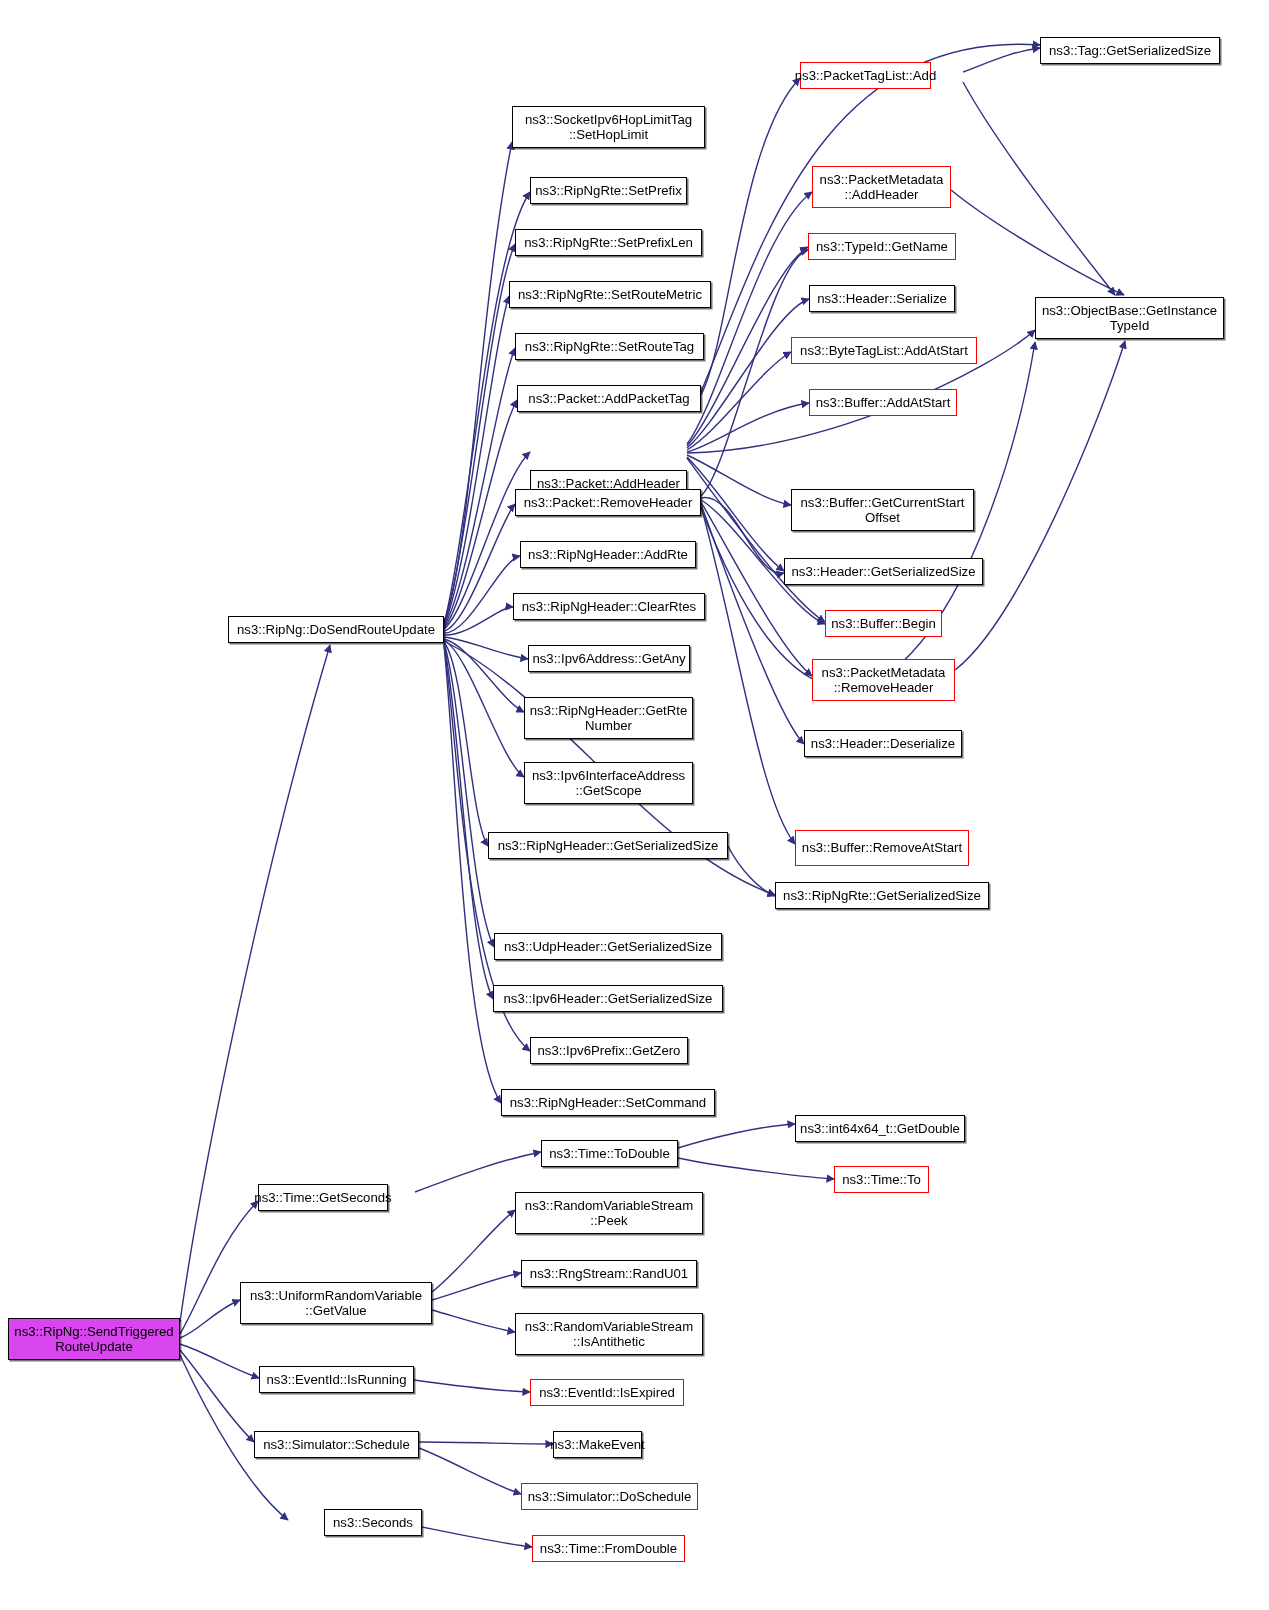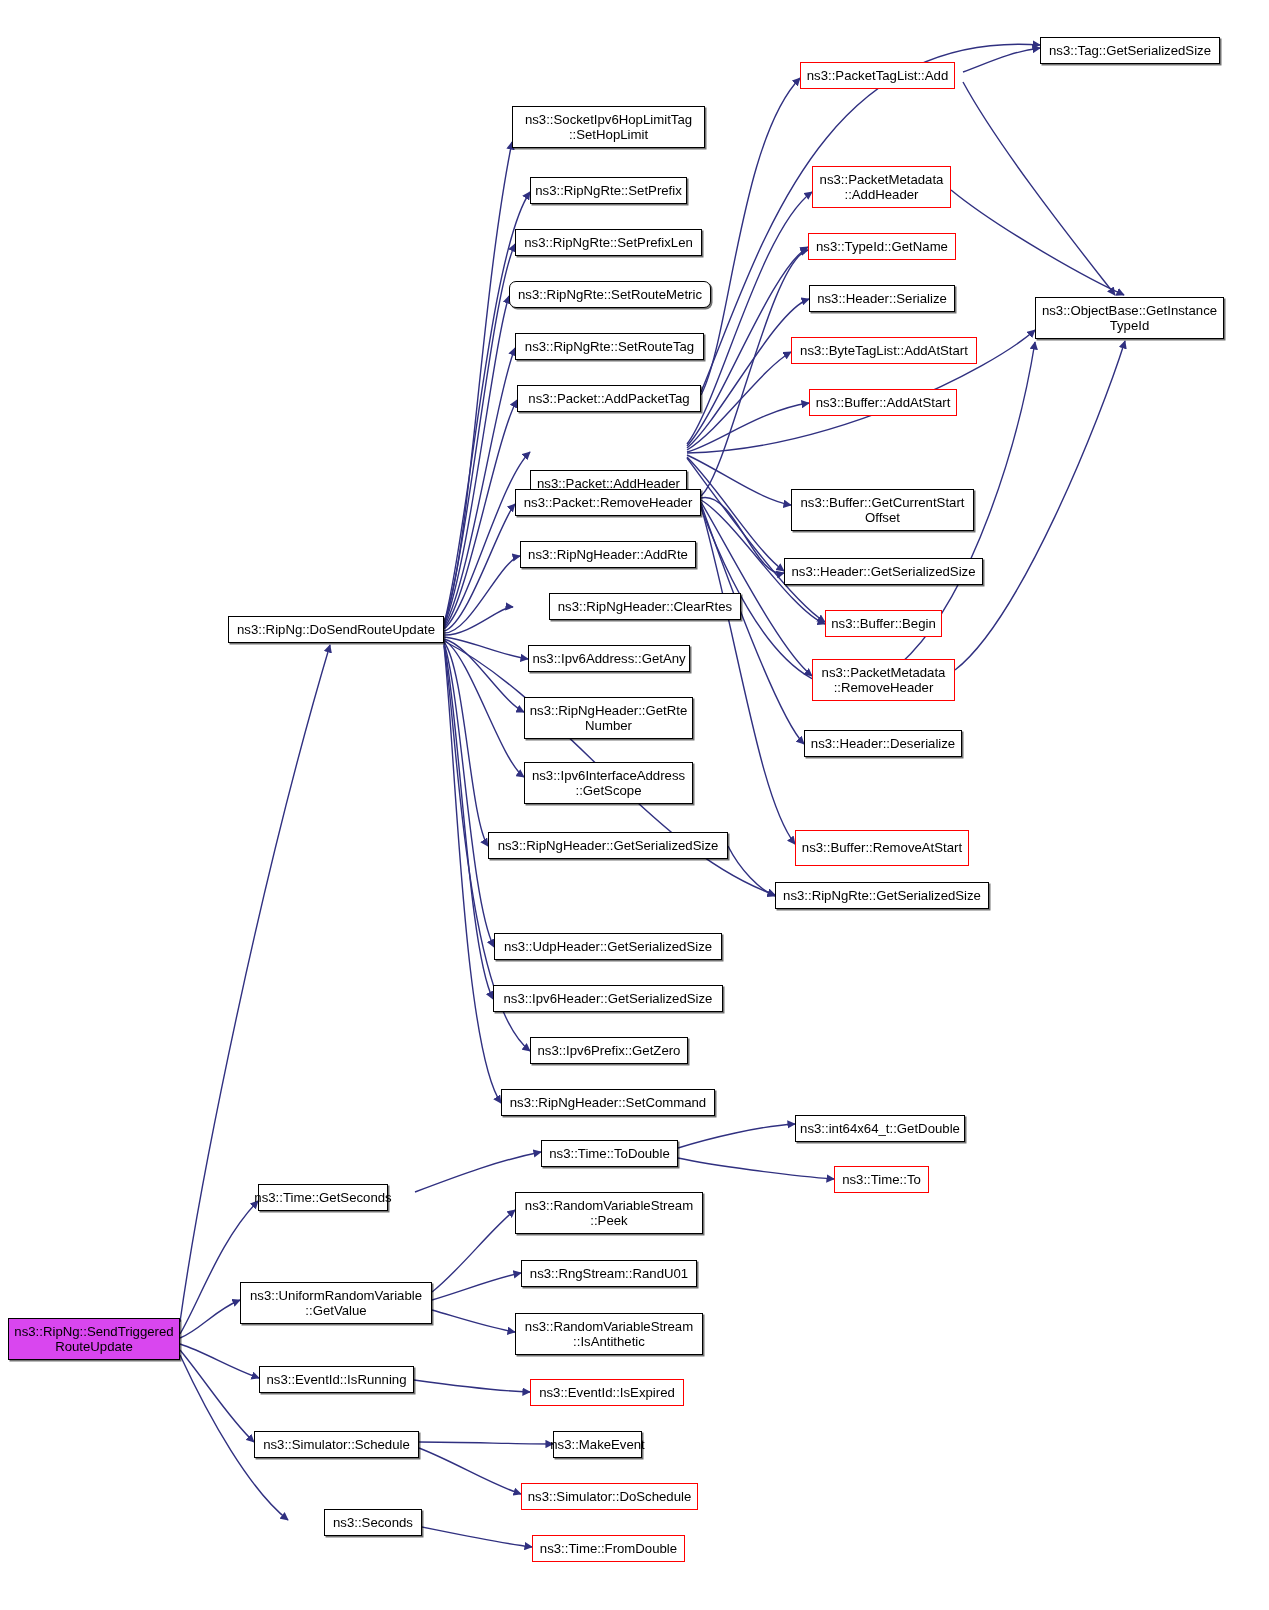--- a/index.html
+++ b/index.html
@@ -125,27 +125,27 @@
       </g>
   </svg>
   <div id="node-layer">
       <div class="node root" style="left: 8px; top: 1318px; width: 172px; height: 42px;"><span>ns3::RipNg::SendTriggered
 RouteUpdate</span></div>
       <div class="node" style="left: 228px; top: 616px; width: 216px; height: 27px;"><span>ns3::RipNg::DoSendRouteUpdate</span></div>
       <div class="node" style="left: 512px; top: 106px; width: 193px; height: 42px;"><span>ns3::SocketIpv6HopLimitTag
 ::SetHopLimit</span></div>
       <div class="node" style="left: 530px; top: 177px; width: 157px; height: 27px;"><span>ns3::RipNgRte::SetPrefix</span></div>
       <div class="node" style="left: 515px; top: 229px; width: 187px; height: 27px;"><span>ns3::RipNgRte::SetPrefixLen</span></div>
-      <div class="node" style="left: 509px; top: 281px; width: 202px; height: 27px; border-radius: 7px;"><span>ns3::RipNgRte::SetRouteMetric</span></div>
+      <div class="node" style="left: 509px; top: 281px; width: 202px; height: 27px;"><span>ns3::RipNgRte::SetRouteMetric</span></div>
       <div class="node" style="left: 515px; top: 333px; width: 189px; height: 27px;"><span>ns3::RipNgRte::SetRouteTag</span></div>
       <div class="node" style="left: 517px; top: 385px; width: 184px; height: 27px;"><span>ns3::Packet::AddPacketTag</span></div>
       <div class="node" style="left: 530px; top: 437px; width: 157px; height: 27px; margin-top: 33px;"><span>ns3::Packet::AddHeader</span></div>
       <div class="node" style="left: 515px; top: 489px; width: 186px; height: 27px;"><span>ns3::Packet::RemoveHeader</span></div>
       <div class="node" style="left: 520px; top: 541px; width: 176px; height: 27px;"><span>ns3::RipNgHeader::AddRte</span></div>
-      <div class="node" style="left: 513px; top: 593px; width: 192px; height: 27px; margin-left: 36px;"><span>ns3::RipNgHeader::ClearRtes</span></div>
+      <div class="node" style="left: 513px; top: 593px; width: 192px; height: 27px;"><span>ns3::RipNgHeader::ClearRtes</span></div>
       <div class="node" style="left: 528px; top: 645px; width: 162px; height: 27px;"><span>ns3::Ipv6Address::GetAny</span></div>
       <div class="node" style="left: 524px; top: 697px; width: 169px; height: 42px;"><span>ns3::RipNgHeader::GetRte
 Number</span></div>
       <div class="node" style="left: 524px; top: 762px; width: 169px; height: 42px;"><span>ns3::Ipv6InterfaceAddress
 ::GetScope</span></div>
       <div class="node" style="left: 488px; top: 832px; width: 240px; height: 27px;"><span>ns3::RipNgHeader::GetSerializedSize</span></div>
       <div class="node" style="left: 494px; top: 933px; width: 228px; height: 27px;"><span>ns3::UdpHeader::GetSerializedSize</span></div>
       <div class="node" style="left: 493px; top: 985px; width: 230px; height: 27px;"><span>ns3::Ipv6Header::GetSerializedSize</span></div>
       <div class="node" style="left: 530px; top: 1037px; width: 158px; height: 27px;"><span>ns3::Ipv6Prefix::GetZero</span></div>
       <div class="node" style="left: 501px; top: 1089px; width: 214px; height: 27px;"><span>ns3::RipNgHeader::SetCommand</span></div>
@@ -158,21 +158,21 @@
       <div class="node red" style="left: 530px; top: 1379px; width: 154px; height: 27px;"><span>ns3::EventId::IsExpired</span></div>
       <div class="node" style="left: 553px; top: 1431px; width: 89px; height: 27px; text-align: right;"><span>ns3::MakeEvent</span></div>
       <div class="node red" style="left: 521px; top: 1483px; width: 177px; height: 27px;"><span>ns3::Simulator::DoSchedule</span></div>
       <div class="node red" style="left: 532px; top: 1535px; width: 153px; height: 27px;"><span>ns3::Time::FromDouble</span></div>
       <div class="node" style="left: 258px; top: 1184px; width: 130px; height: 27px;"><span>ns3::Time::GetSeconds</span></div>
       <div class="node" style="left: 240px; top: 1282px; width: 192px; height: 42px;"><span>ns3::UniformRandomVariable
 ::GetValue</span></div>
       <div class="node" style="left: 259px; top: 1366px; width: 155px; height: 27px;"><span>ns3::EventId::IsRunning</span></div>
       <div class="node" style="left: 254px; top: 1431px; width: 165px; height: 27px;"><span>ns3::Simulator::Schedule</span></div>
       <div class="node" style="left: 288px; top: 1509px; width: 98px; height: 27px; margin-left: 36px;"><span>ns3::Seconds</span></div>
-      <div class="node red" style="left: 800px; top: 62px; width: 155px; height: 27px;"><span>ns3::PacketTagList::Add</span></div>
+      <div class="node red" style="left: 800px; top: 62px; width: 131px; height: 27px;"><span>ns3::PacketTagList::Add</span></div>
       <div class="node red" style="left: 812px; top: 166px; width: 139px; height: 42px;"><span>ns3::PacketMetadata
 ::AddHeader</span></div>
       <div class="node red" style="left: 808px; top: 233px; width: 148px; height: 27px;"><span>ns3::TypeId::GetName</span></div>
       <div class="node" style="left: 809px; top: 285px; width: 146px; height: 27px;"><span>ns3::Header::Serialize</span></div>
       <div class="node red" style="left: 791px; top: 337px; width: 186px; height: 27px;"><span>ns3::ByteTagList::AddAtStart</span></div>
       <div class="node red" style="left: 809px; top: 389px; width: 148px; height: 27px;"><span>ns3::Buffer::AddAtStart</span></div>
       <div class="node" style="left: 791px; top: 489px; width: 183px; height: 42px;"><span>ns3::Buffer::GetCurrentStart
 Offset</span></div>
       <div class="node" style="left: 784px; top: 558px; width: 199px; height: 27px;"><span>ns3::Header::GetSerializedSize</span></div>
       <div class="node red" style="left: 825px; top: 610px; width: 117px; height: 27px;"><span>ns3::Buffer::Begin</span></div>

